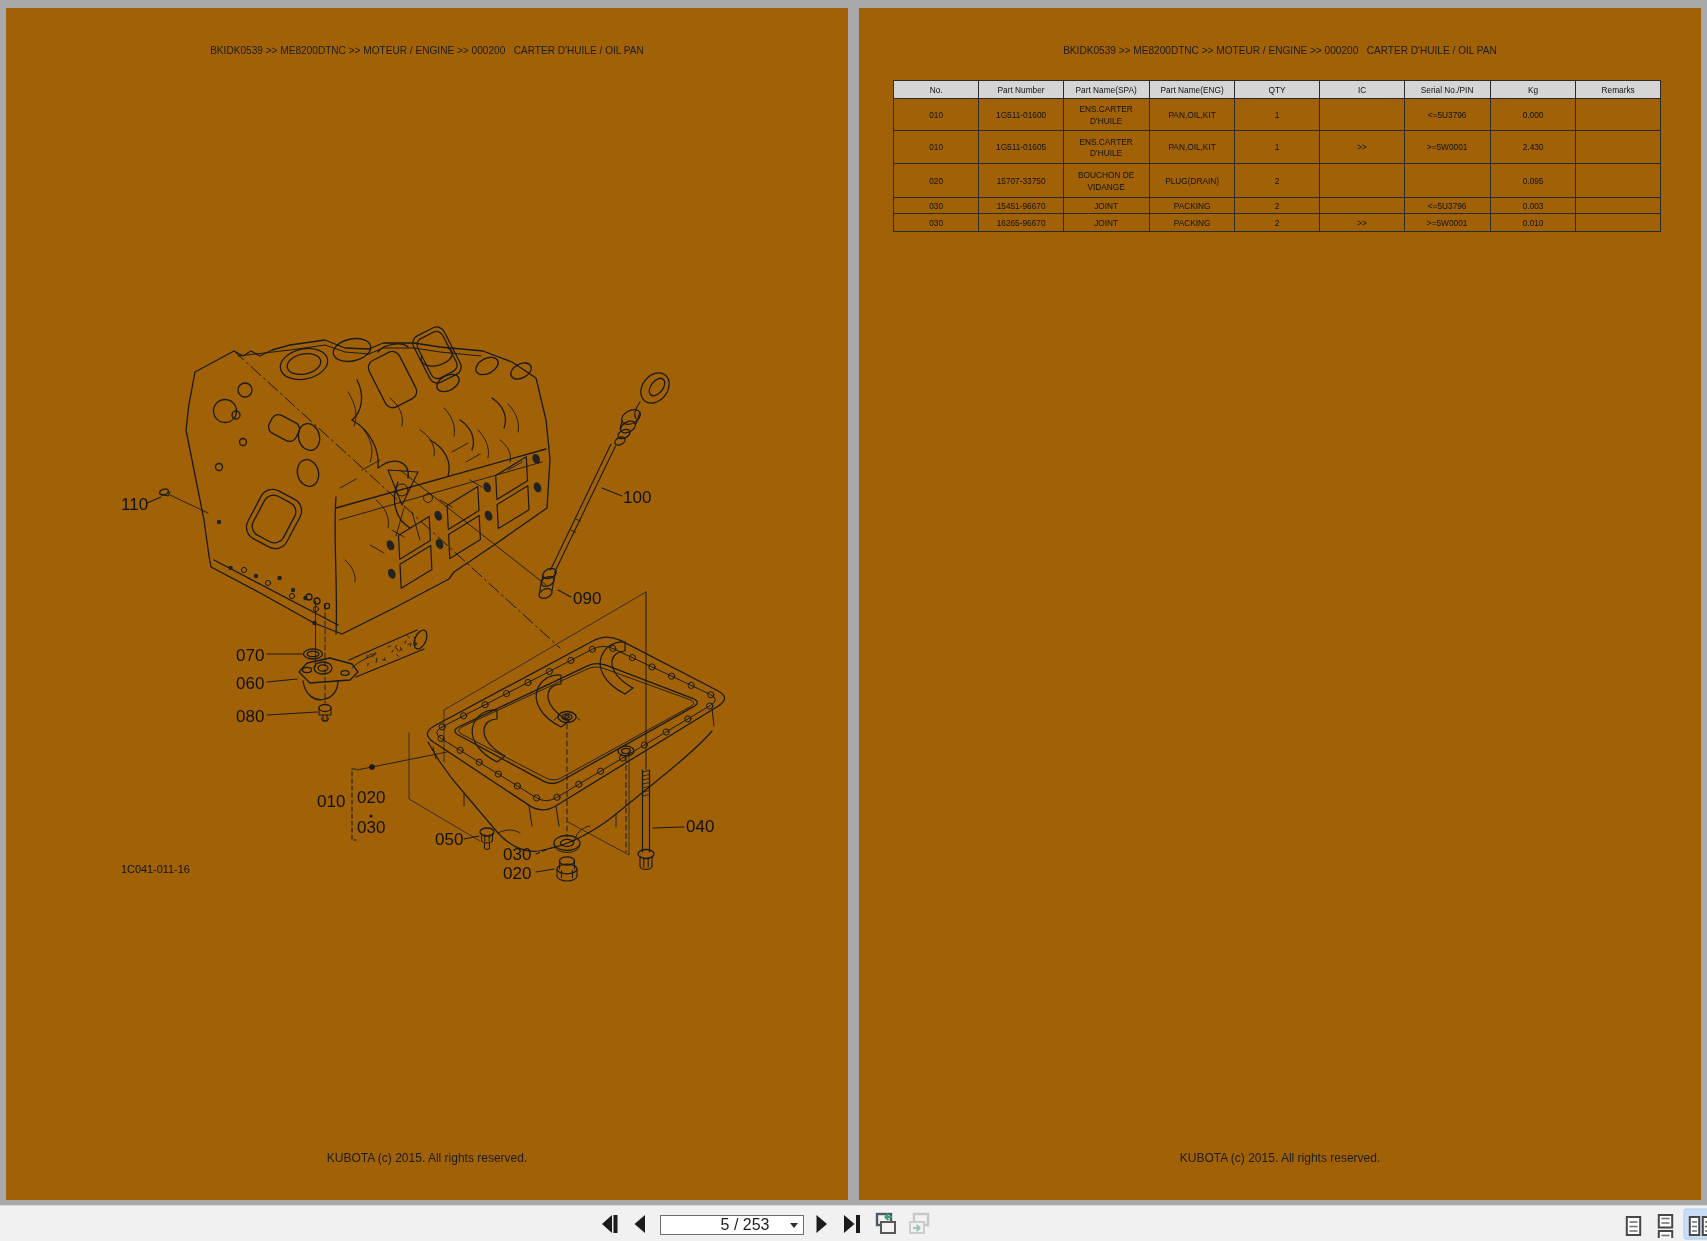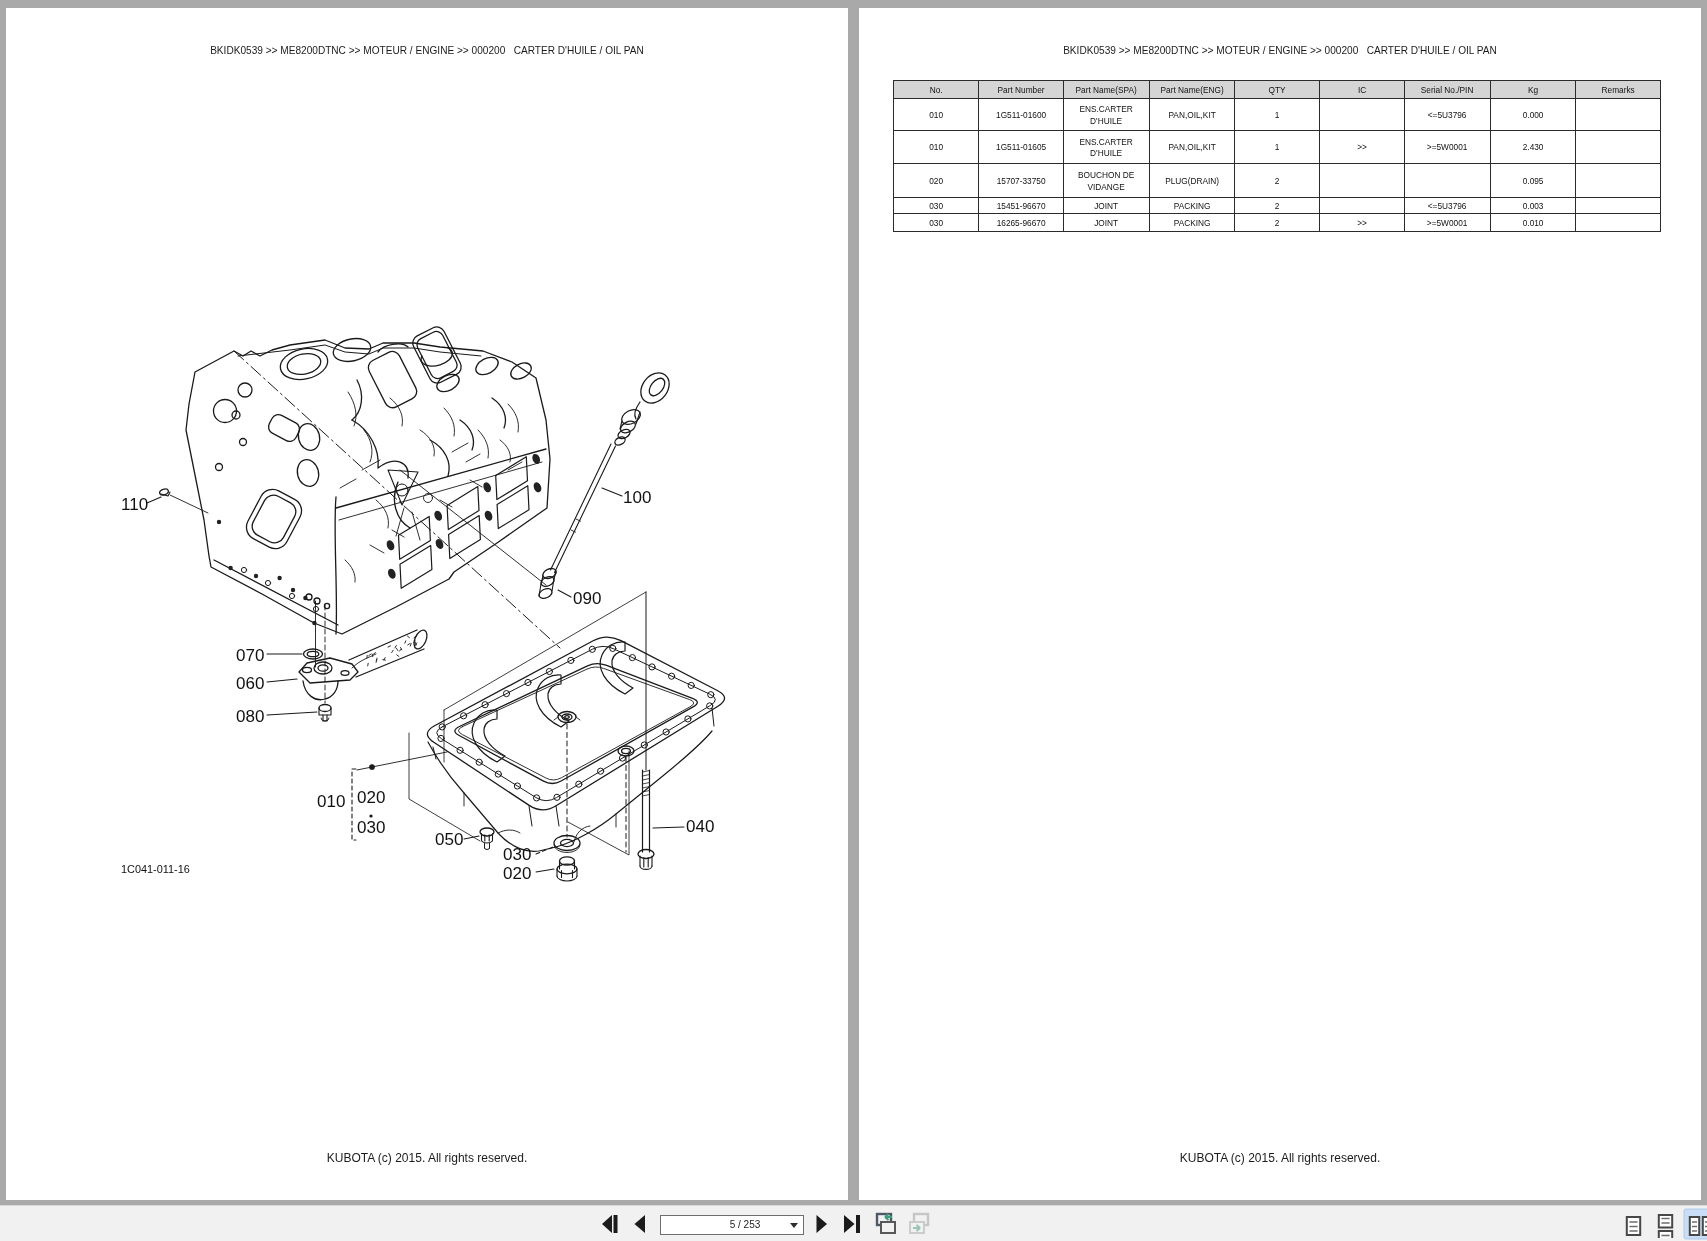--- a/index.html
+++ b/index.html
@@ -1,39 +1,39 @@
 <!DOCTYPE html>
 <html><head>
 <meta charset="utf-8">
 <style>
   html,body{margin:0;padding:0;}
   body{width:1707px;height:1241px;background:#a9a9a9;position:relative;overflow:hidden;
        font-family:"Liberation Sans",sans-serif;}
-  .page{position:absolute;top:8px;width:842px;height:1193px;background:#ffffff;}
+  .page{position:absolute;top:8px;width:842px;height:1193px;background:#a16207;}
   #pageL{left:6px;}
   #pageR{left:859px;}
   .phead{position:absolute;top:37px;left:0;width:100%;text-align:center;
          font-size:10.1px;line-height:12px;color:#1c1c1c;}
   .pfoot{position:absolute;top:1144px;left:0;width:100%;text-align:center;
          font-size:12px;line-height:12px;color:#1c1c1c;}
   
   table.parts{border-collapse:collapse;table-layout:fixed;position:absolute;
       left:34px;top:72px;width:768px;font-size:9.9px;color:#111;}
   table.parts td{border:1.3px solid #2b2b2b;text-align:center;vertical-align:middle;
       padding:0;overflow:hidden;line-height:11.4px;}
   table.parts tr.hd td{background:#d5d5d5;}
   table.parts td div{transform:scaleX(0.84);transform-origin:50% 50%;white-space:nowrap;}
   
   #graybar{position:absolute;left:0;top:1200px;width:1707px;height:5px;background:#a9a9a9;}
   #toolbar{position:absolute;left:0;top:1205px;width:1707px;height:36px;background:#f1f1f1;
            border-top:1px solid #d8d8d8;}
   #pagebox{position:absolute;left:660px;top:9px;width:142px;height:18px;background:#fff;
            border:1.6px solid #6e6e6e;}
   #pagebox .num{position:absolute;left:36px;top:0;right:10px;height:100%;text-align:center;
-           font-size:10px;color:#1e1e1e;line-height:18.5px;}
+           font-size:16px;color:#1e1e1e;line-height:18.5px;}
   #pagebox .caret{position:absolute;left:129px;top:6.5px;width:0;height:0;
            border-left:4.6px solid transparent;border-right:4.6px solid transparent;
            border-top:5.2px solid #2e2e2e;}
 </style>
 </head>
 <body>
 
 <div class="page" id="pageL">
   <div class="phead">BKIDK0539 &gt;&gt; ME8200DTNC &gt;&gt; MOTEUR / ENGINE &gt;&gt; 000200&nbsp;&nbsp;&nbsp;CARTER D'HUILE / OIL PAN</div>
   <svg id="diag" width="842" height="1193" viewBox="0 0 842 1193" style="position:absolute;left:0;top:0;" fill="none" stroke="#1a1a1a" stroke-width="1.3" stroke-linecap="round" stroke-linejoin="round">

